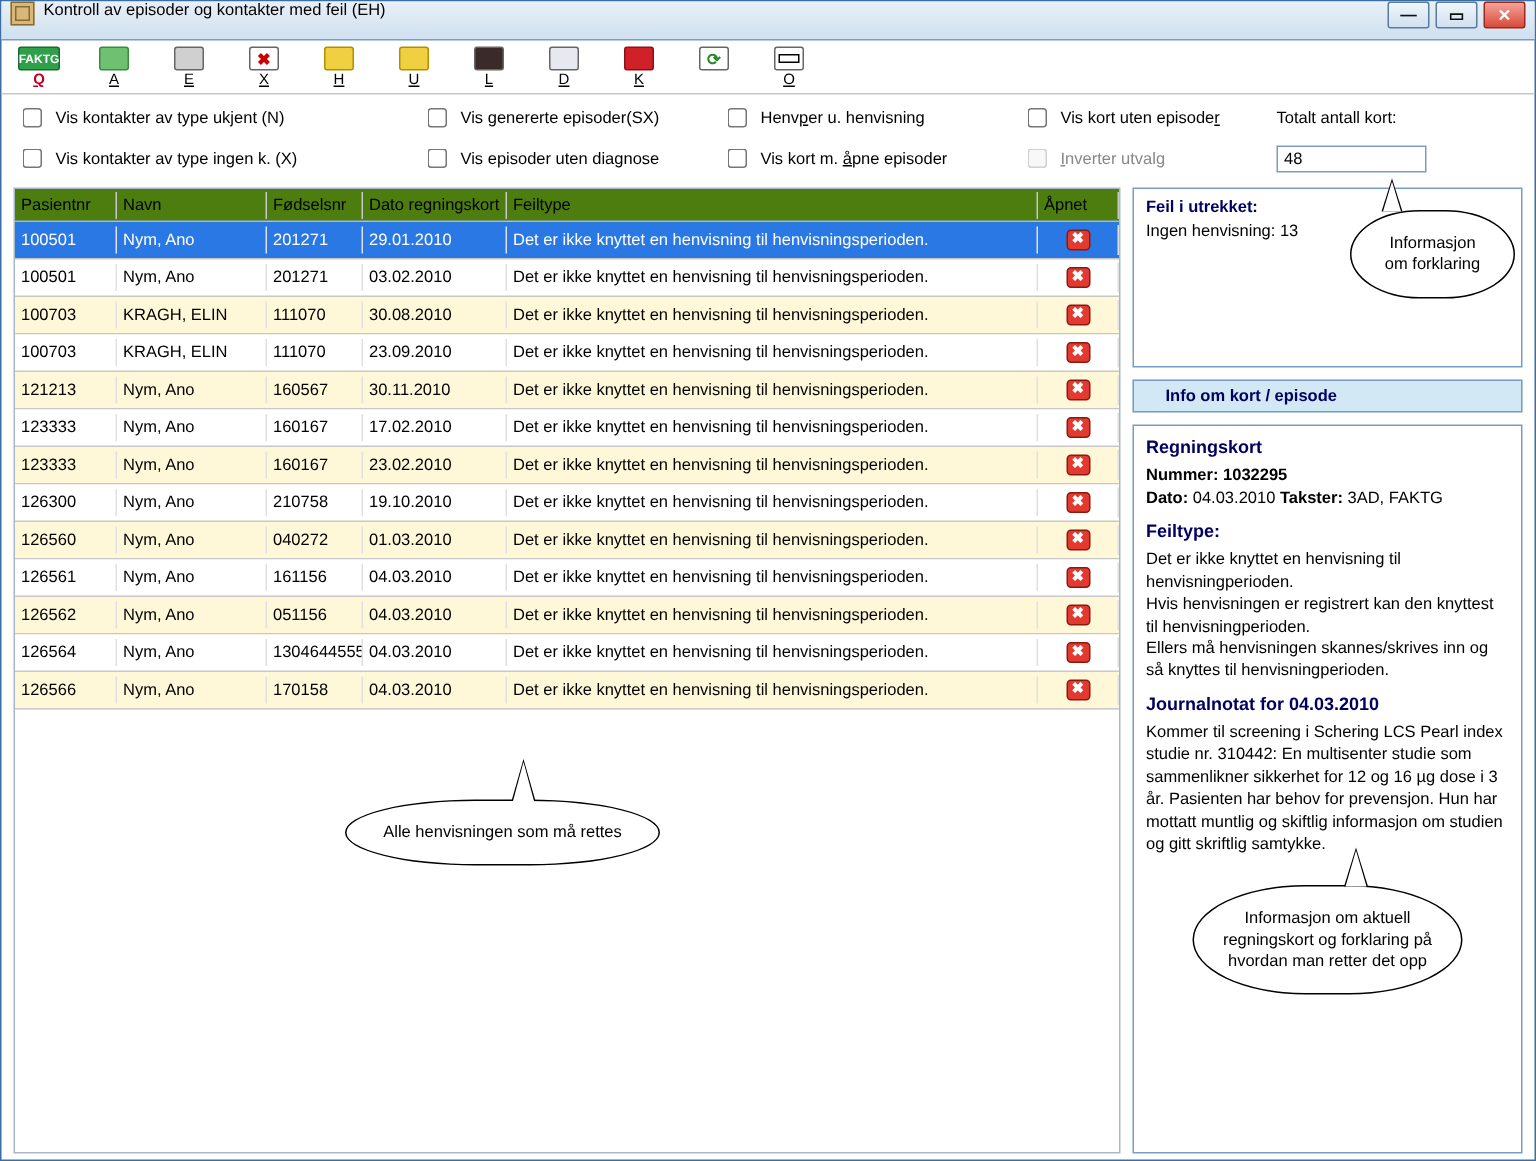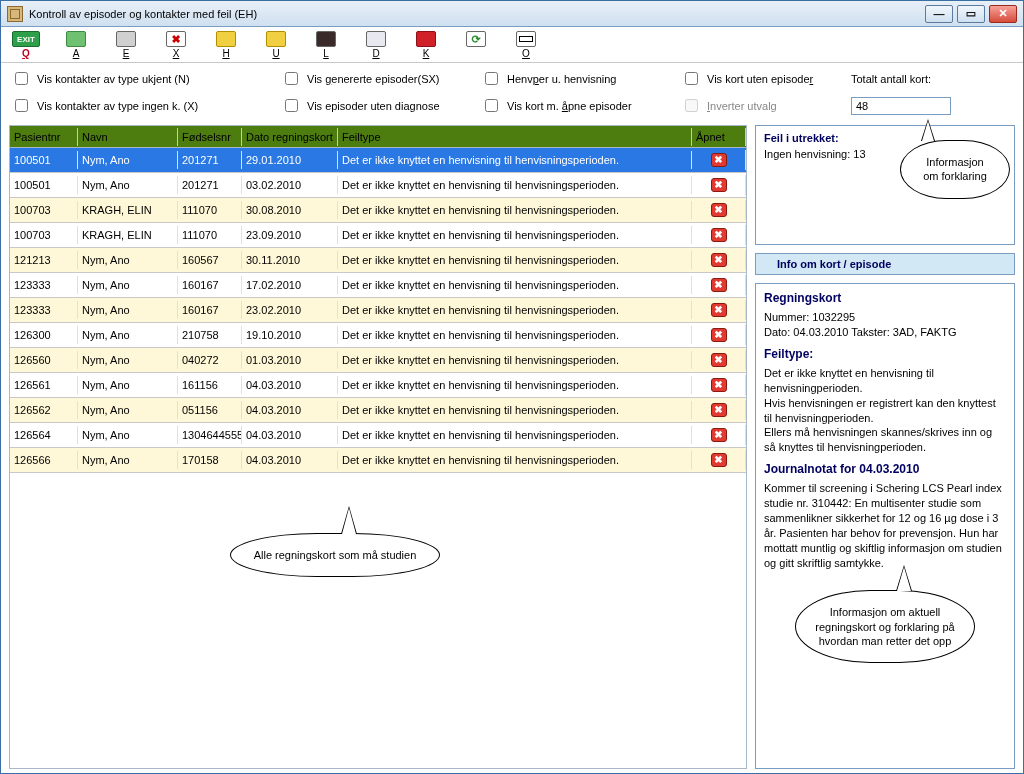--- a/index.html
+++ b/index.html
@@ -16,21 +16,20 @@
     width: 1024px;
     height: 774px;
     border: 1px solid #3a6ea5;
     background: #fff;
     position: relative;
   }
   .titlebar {
     height: 26px;
     background: linear-gradient(to bottom, #e8f0f8, #cfe0f0);
     display: flex;
-    align-items: center;
     padding: 0 6px;
     border-bottom: 1px solid #7a9cc2;
   }
   .titlebar .app-icon {
     width: 16px; height: 16px;
     background: #d7b87a;
     border: 1px solid #8a6a30;
     margin-right: 6px;
     position: relative;
   }
@@ -226,21 +225,21 @@
     top: -26px; left: 100px;
     border-left: 8px solid transparent;
     border-right: 8px solid transparent;
     border-bottom: 26px solid #000;
   }
   .callout-right-bottom .tail::after{
     content:"";position:absolute;top:2px;left:-7px;
     border-left:7px solid transparent;border-right:7px solid transparent;border-bottom:24px solid #fff;
   }
   .info-body { font-size: 11px; line-height: 1.35; }
-  .info-body b { font-weight: normal; margin-top: 22px; }
+  .info-body b { font-weight: bold; margin-top: 22px; }
   .info-body .sect { margin-top: 6px; }
   .info-body .journal { margin-top: 6px; }
 
   u { text-decoration: underline; }
 </style>
 </head>
 <body>
 
 <div class="window">
 
@@ -249,21 +248,21 @@
     <div class="title">Kontroll av episoder og kontakter med feil (EH)</div>
     <div class="win-controls">
       <div class="win-btn">—</div>
       <div class="win-btn">▭</div>
       <div class="win-btn close">✕</div>
     </div>
   </div>
 
   <div class="toolbar" id="toolbar">
       <div class="tb-item">
-        <div class="tb-icon ic-exit" style="width: 28px; color: rgb(255, 255, 255); font-size: 8px; font-weight: bold; display: flex; align-items: center; justify-content: center;">EXIT</div>
+        <div class="tb-icon ic-exit" style="width: 28px; color: rgb(255, 255, 255); font-size: 8px; font-weight: bold; display: flex; align-items: center; justify-content: center;">FAKTG</div>
         <div class="tb-label ic-exit-label">Q</div>
       </div>
       <div class="tb-item">
         <div class="tb-icon ic-green"></div>
         <div class="tb-label">A</div>
       </div>
       <div class="tb-item">
         <div class="tb-icon ic-gray"></div>
         <div class="tb-label">E</div>
       </div>
@@ -484,21 +483,21 @@
             <div>04.03.2010</div>
             <div>Det er ikke knyttet en henvisning til henvisningsperioden.</div>
             <div class="apnet">
               <div class="xbadge">✖</div>
             </div>
           </div>
         </div>
       <div class="left-spacer">
         <div class="callout callout-left">
           <div class="tail"></div>
-          <span>Alle regningskort som må studien</span>
+          <span>Alle henvisningen som må rettes</span>
         </div>
       </div>
     </div>
 
     <div class="right">
       <div class="panel" style="height:120px">
         <div class="panel-title">Feil i utrekket:</div>
         <div>
           <span>Ingen henvisning:</span>
           <span>13</span>

